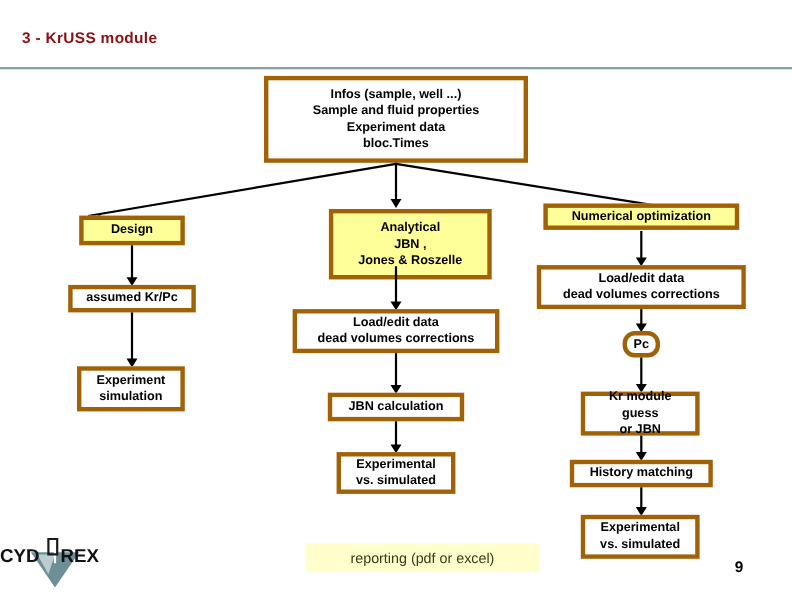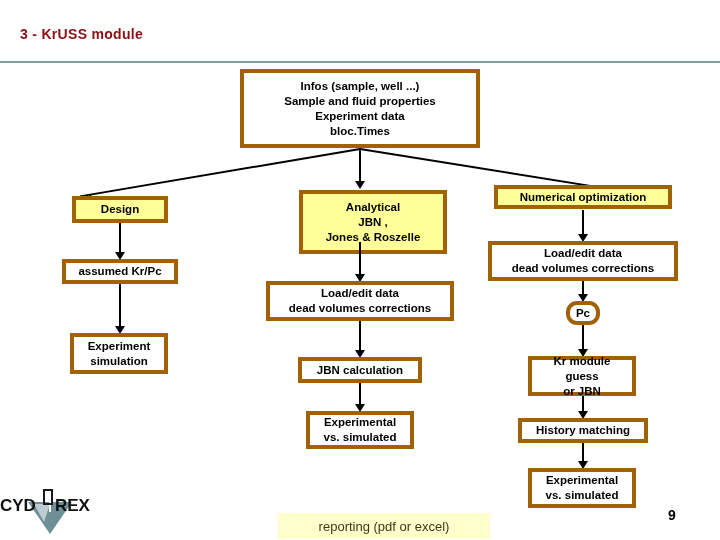--- a/index.html
+++ b/index.html
@@ -163,21 +163,21 @@
   <div class="arrowhead-down" style="left:355px; top:350px;"></div>
 
   <div class="node" style="left:298px; top:357px; width:124px; height:26px;">JBN calculation</div>
 
   <div class="vline" style="left:359px; top:383px; height:26px;"></div>
   <div class="arrowhead-down" style="left:355px; top:404px;"></div>
 
   <div class="node" style="left:306px; top:411px; width:108px; height:38px;">Experimental
 vs. simulated</div>
 
-  <div class="node plain" style="left:278px; top:513px; width:212px; height:26px;">reporting (pdf or excel)</div>
+  <div class="node plain" style="left:278px; top:494px; width:212px; height:26px;">reporting (pdf or excel)</div>
 
   <div class="node yellow" style="left:494px; top:185px; width:178px; height:24px;">Numerical optimization</div>
 
   <div class="vline" style="left:582px; top:210px; height:28px;"></div>
   <div class="arrowhead-down" style="left:578px; top:234px;"></div>
 
   <div class="node" style="left:488px; top:241px; width:190px; height:40px;">Load/edit data
 dead volumes corrections</div>
 
   <div class="vline" style="left:582px; top:281px; height:17px;"></div>

